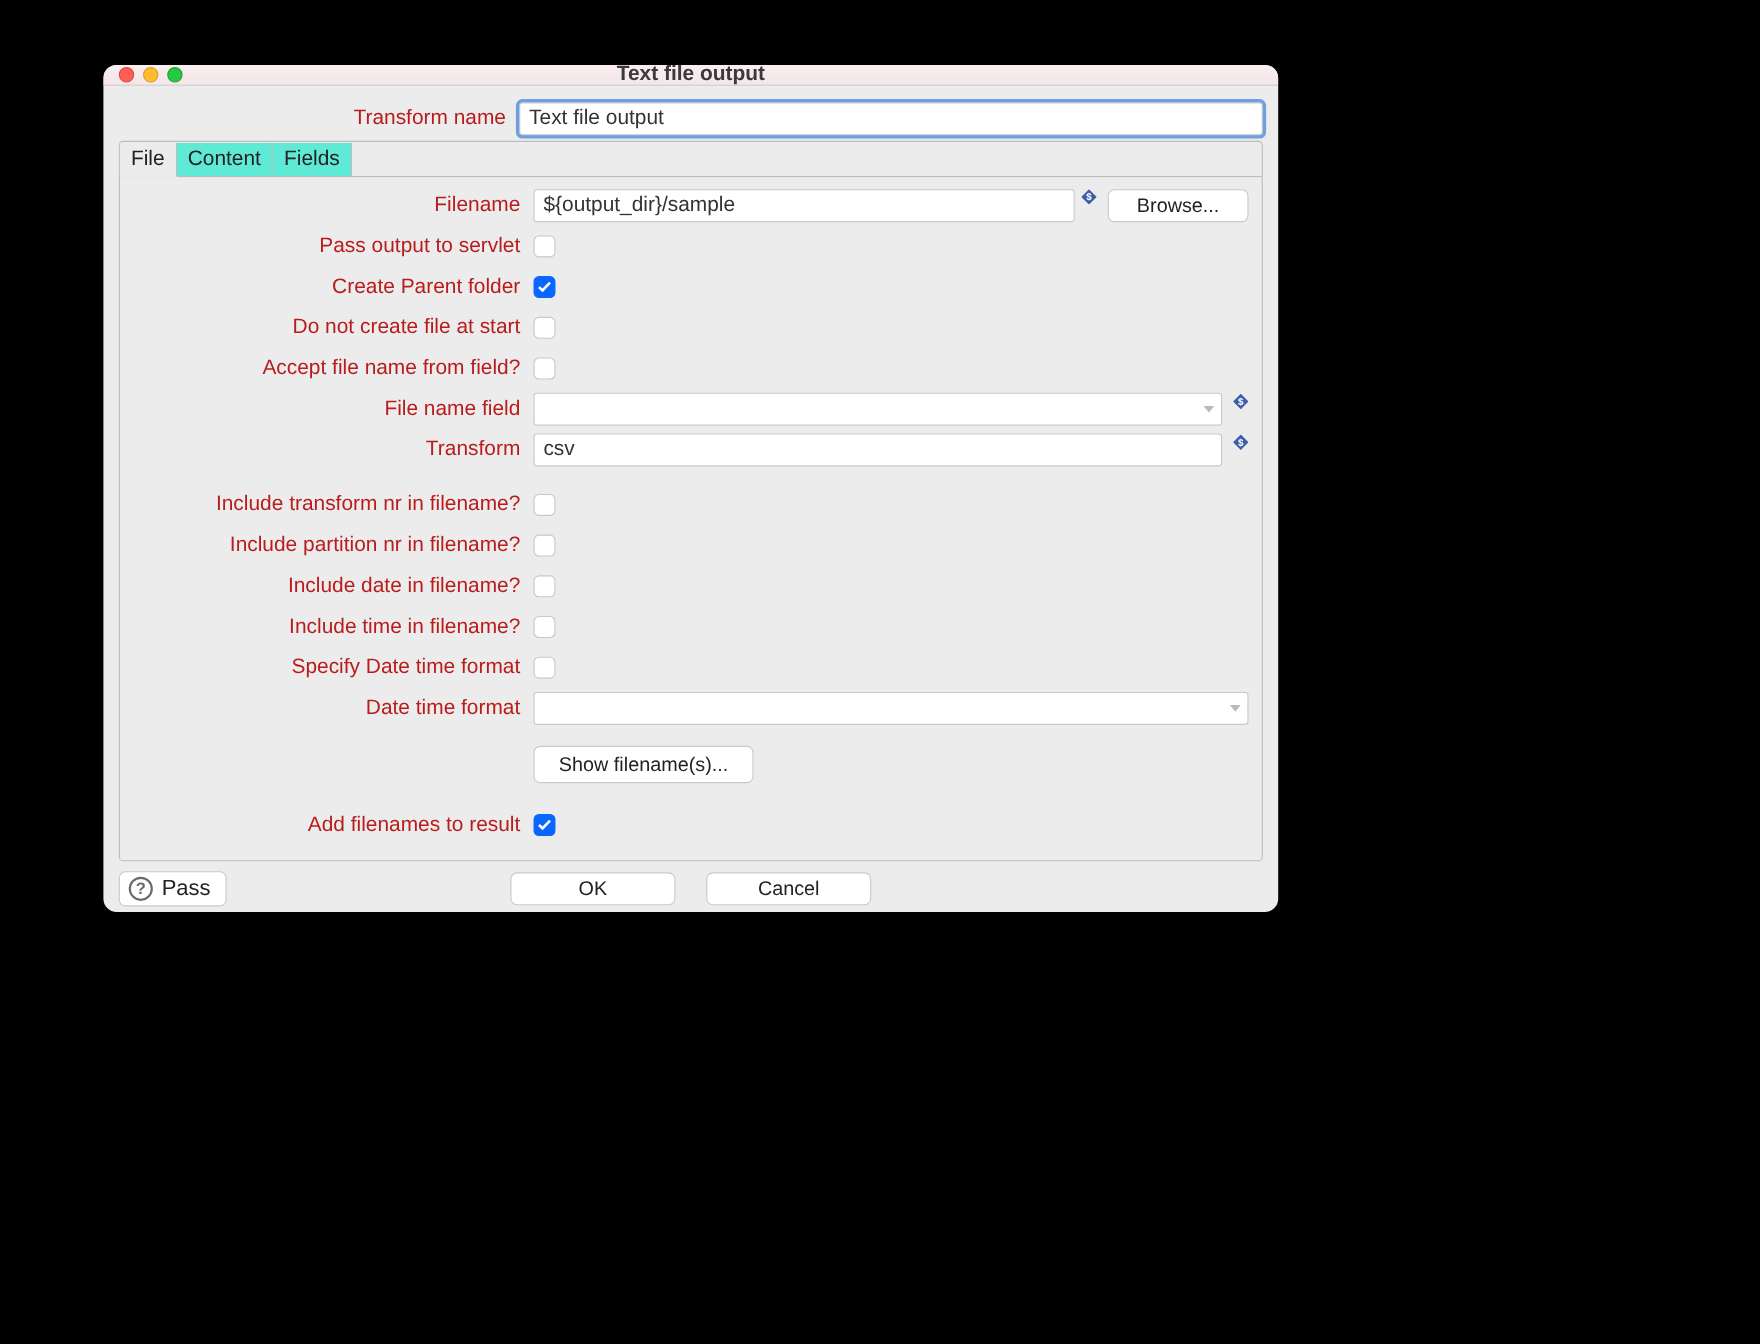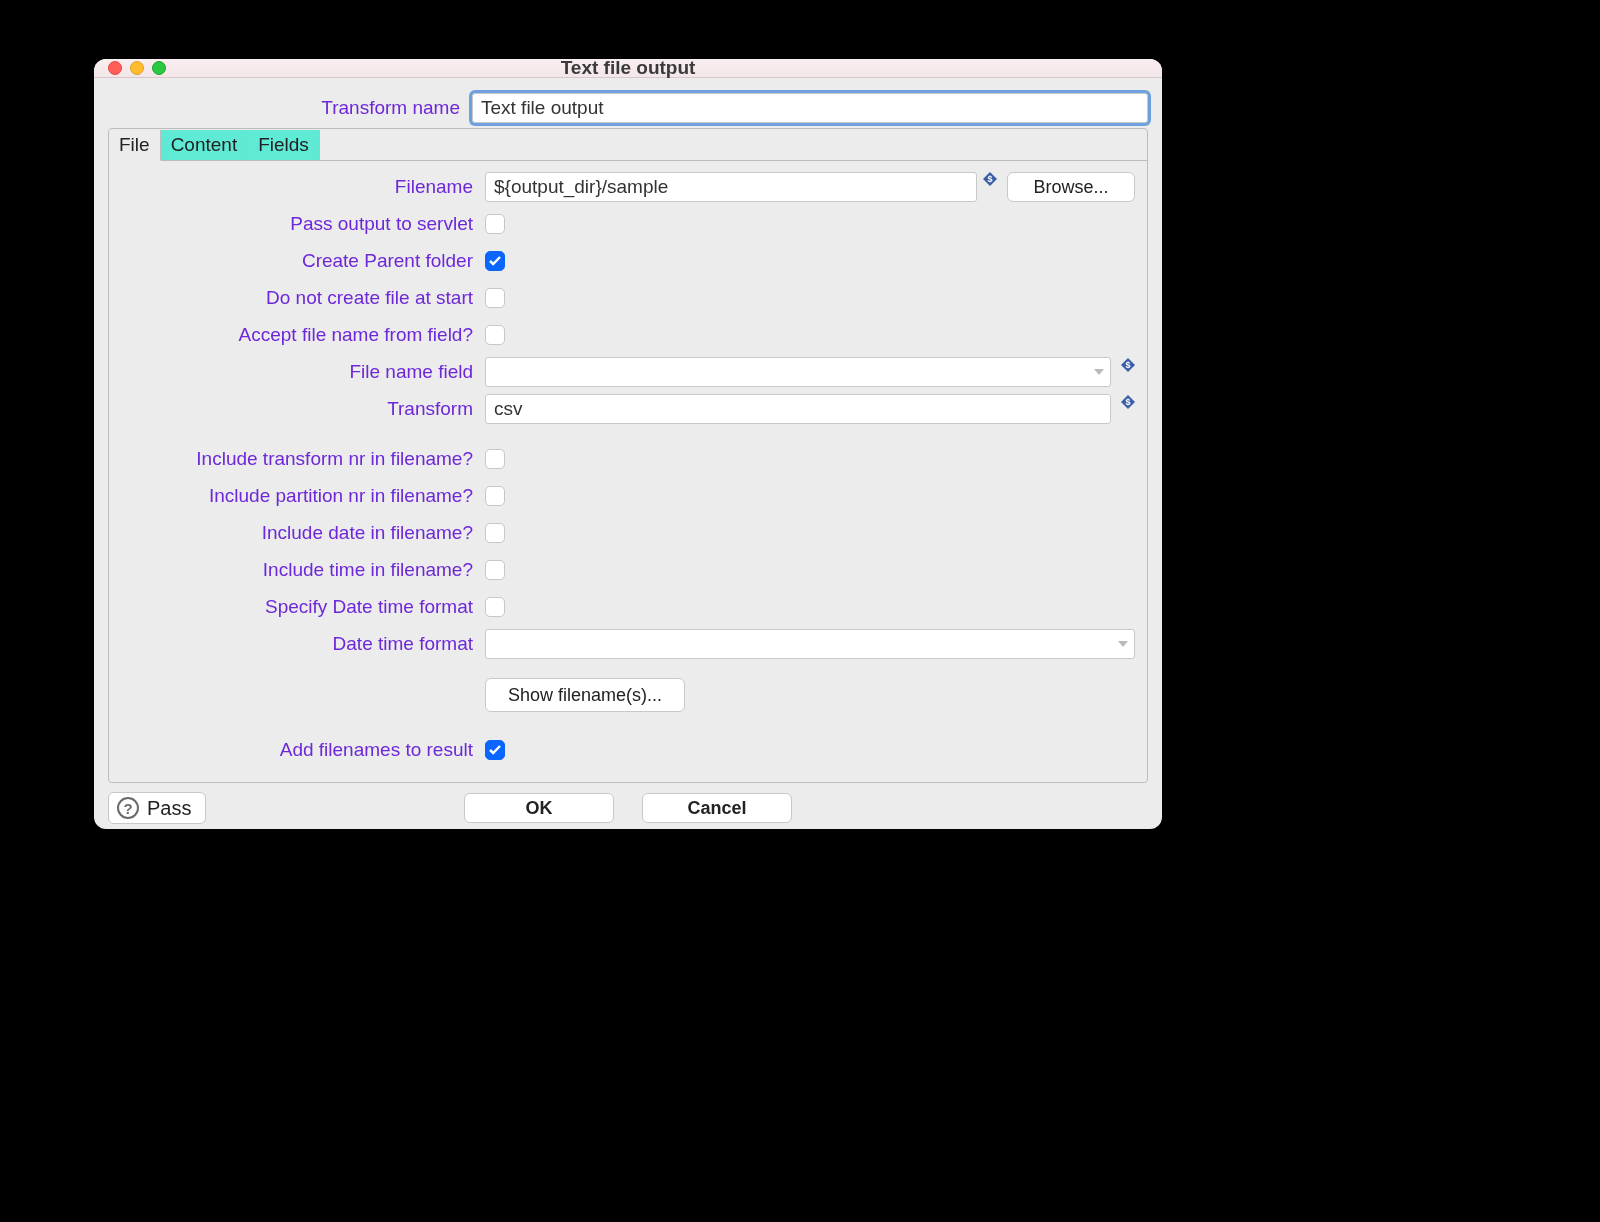--- a/index.html
+++ b/index.html
@@ -59,21 +59,21 @@
   .row {
     display: flex;
     align-items: center;
     gap: 10px;
     min-height: 32px;
   }
   .row .label {
     width: 354px;
     text-align: right;
     font-size: 19px;
-    color: #6d28d9;
+    color: #b91c1c;
     padding-right: 2px;
   }
 
   input.text, .combo, input.combo-input {
     height: 30px;
     border: 1px solid #c9c9c9;
     border-radius: 3px;
     background: #fff;
     padding: 2px 8px;
     font-size: 19px;
@@ -139,21 +139,21 @@
   .btn {
     height: 30px;
     padding: 0 18px;
     border: 1px solid #c9c9c9;
     border-radius: 6px;
     background: #fff;
     font-size: 18px;
     display: inline-flex; align-items: center; justify-content: center;
     cursor: default;
   }
-  .btn.wide { min-width: 150px; font-weight: bold; }
+  .btn.wide { min-width: 150px; }
 
   .diamond {
     width: 14px; height: 14px;
     display: inline-block;
     position: relative;
   }
   .diamond svg { display: block; }
 
   .combo-wrap {
     position: relative;

